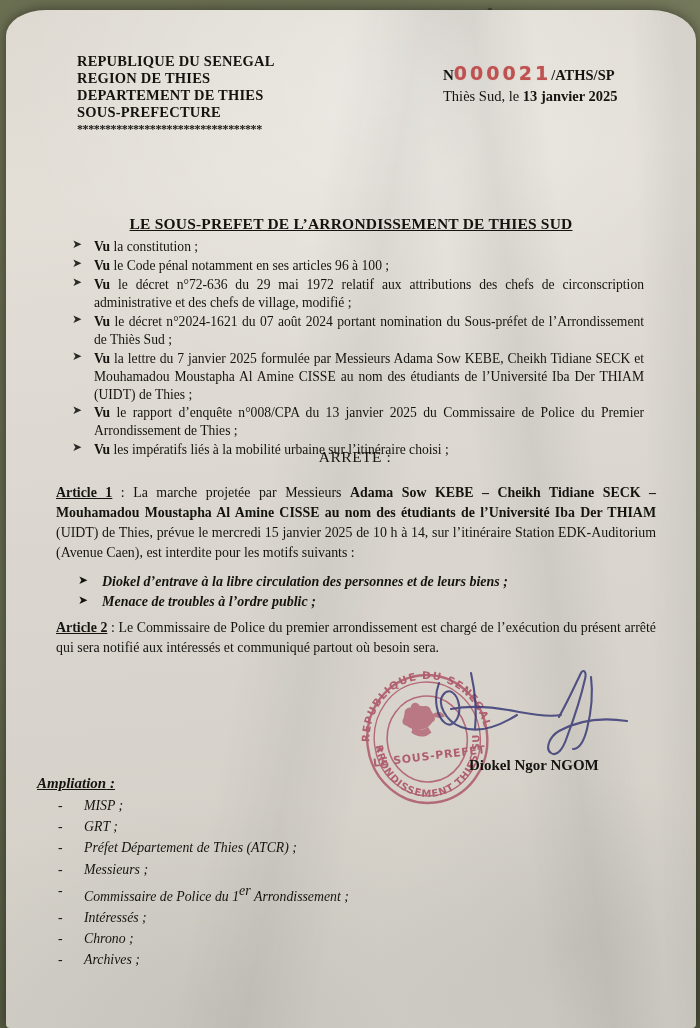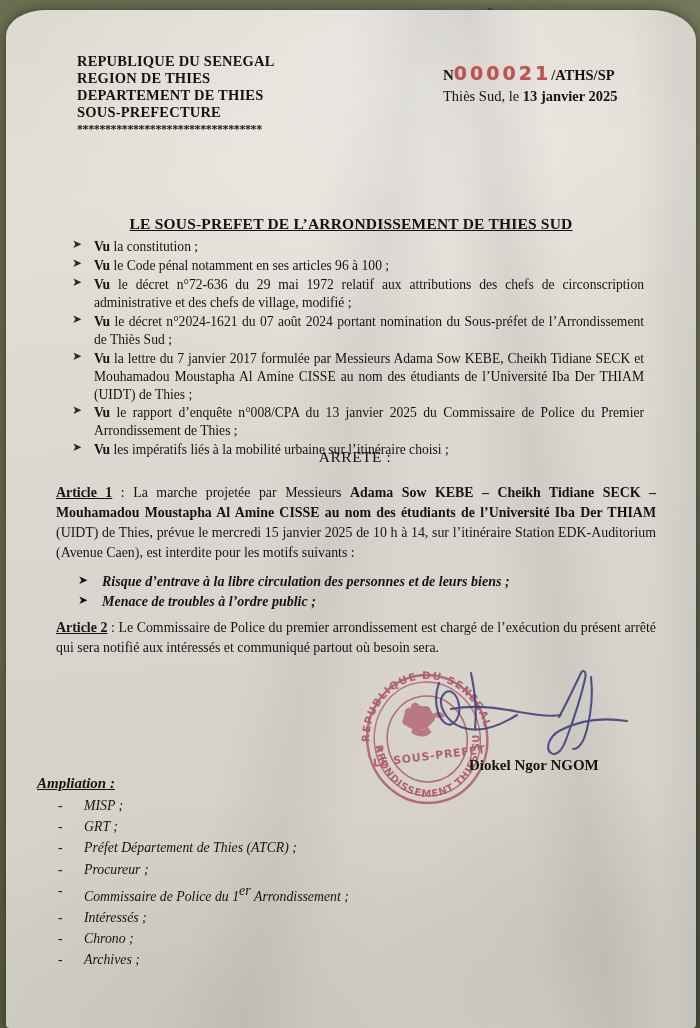--- a/index.html
+++ b/index.html
@@ -313,33 +313,33 @@
 
       <div class="subject">
         <span>LE SOUS-PREFET DE L’ARRONDISSEMENT DE THIES SUD</span>
       </div>
 
       <div class="vu-list">
           <div class="vu-item"><span class="arrow">➤</span><b>Vu</b><span> la constitution ;</span></div>
           <div class="vu-item"><span class="arrow">➤</span><b>Vu</b><span> le Code pénal notamment en ses articles 96 à 100 ;</span></div>
           <div class="vu-item"><span class="arrow">➤</span><b>Vu</b><span> le décret n°72-636 du 29 mai 1972 relatif aux attributions des chefs de circonscription administrative et des chefs de village, modifié ;</span></div>
           <div class="vu-item"><span class="arrow">➤</span><b>Vu</b><span> le décret n°2024-1621 du 07 août 2024 portant nomination du Sous-préfet de l’Arrondissement de Thiès Sud ;</span></div>
-          <div class="vu-item"><span class="arrow">➤</span><b>Vu</b><span> la lettre du 7 janvier 2017 formulée par Messieurs Adama Sow KEBE, Cheikh Tidiane SECK et Mouhamadou Moustapha Al Amine CISSE au nom des étudiants de l’Université Iba Der THIAM (UIDT) de Thies ;</span></div>
+          <div class="vu-item"><span class="arrow">➤</span><b>Vu</b><span> la lettre du 7 janvier 2025 formulée par Messieurs Adama Sow KEBE, Cheikh Tidiane SECK et Mouhamadou Moustapha Al Amine CISSE au nom des étudiants de l’Université Iba Der THIAM (UIDT) de Thies ;</span></div>
           <div class="vu-item"><span class="arrow">➤</span><b>Vu</b><span> le rapport d’enquête n°008/CPA du 13 janvier 2025 du Commissaire de Police du Premier Arrondissement de Thies ;</span></div>
           <div class="vu-item"><span class="arrow">➤</span><b>Vu</b><span> les impératifs liés à la mobilité urbaine sur l’itinéraire choisi ;</span></div>
         </div>
 
       <div class="arrete">ARRETE :</div>
 
       <div class="article" id="article-1">
         <span class="art-label">Article 1</span><span> : La marche projetée par Messieurs </span><b>Adama Sow KEBE – Cheikh Tidiane SECK – Mouhamadou Moustapha Al Amine CISSE au nom des étudiants de l’Université Iba Der THIAM</b><span> (UIDT) de Thies, prévue le mercredi 15 janvier 2025 de 10 h à 14, sur l’itinéraire Station EDK-Auditorium (Avenue Caen), est interdite pour les motifs suivants :</span>
       </div>
 
       <div class="motifs">
-          <div class="motif"><span class="arrow">➤</span><span>Risque d’entrave à la libre circulation des personnes et de leurs biens ;</span></div>
+          <div class="motif"><span class="arrow">➤</span><span>Diokel d’entrave à la libre circulation des personnes et de leurs biens ;</span></div>
           <div class="motif"><span class="arrow">➤</span><span>Menace de troubles à l’ordre public ;</span></div>
         </div>
 
       <div class="article" id="article-2">
         <span class="art-label">Article 2</span><span> : Le Commissaire de Police du premier arrondissement est chargé de l’exécution du présent arrêté qui sera notifié aux intéressés et communiqué partout où besoin sera.</span>
       </div>
 
       <div id="stamp">
         <svg viewBox="0 0 152 140" xmlns="http://www.w3.org/2000/svg">
           <defs>
@@ -390,21 +390,21 @@
 
       <div class="signer">Diokel Ngor NGOM</div>
 
       <div class="ampl-title">
         <span>Ampliation</span><span> :</span>
       </div>
       <div class="ampl-list">
           <div class="ampl-item"><span class="dash">-</span><span>MISP ;</span></div>
           <div class="ampl-item"><span class="dash">-</span><span>GRT ;</span></div>
           <div class="ampl-item"><span class="dash">-</span><span>Préfet Département de Thies (ATCR) ;</span></div>
-          <div class="ampl-item"><span class="dash">-</span><span>Procureur ;</span></div>
+          <div class="ampl-item"><span class="dash">-</span><span>Messieurs ;</span></div>
           <div class="ampl-item"><span class="dash">-</span><span>Commissaire de Police du 1</span><span class="sup">er</span><span> Arrondissement ;</span></div>
           <div class="ampl-item"><span class="dash">-</span><span>Intéressés ;</span></div>
           <div class="ampl-item"><span class="dash">-</span><span>Chrono ;</span></div>
           <div class="ampl-item"><span class="dash">-</span><span>Archives ;</span></div>
         </div>
 
     </div>
   </div>
 </div>
 

